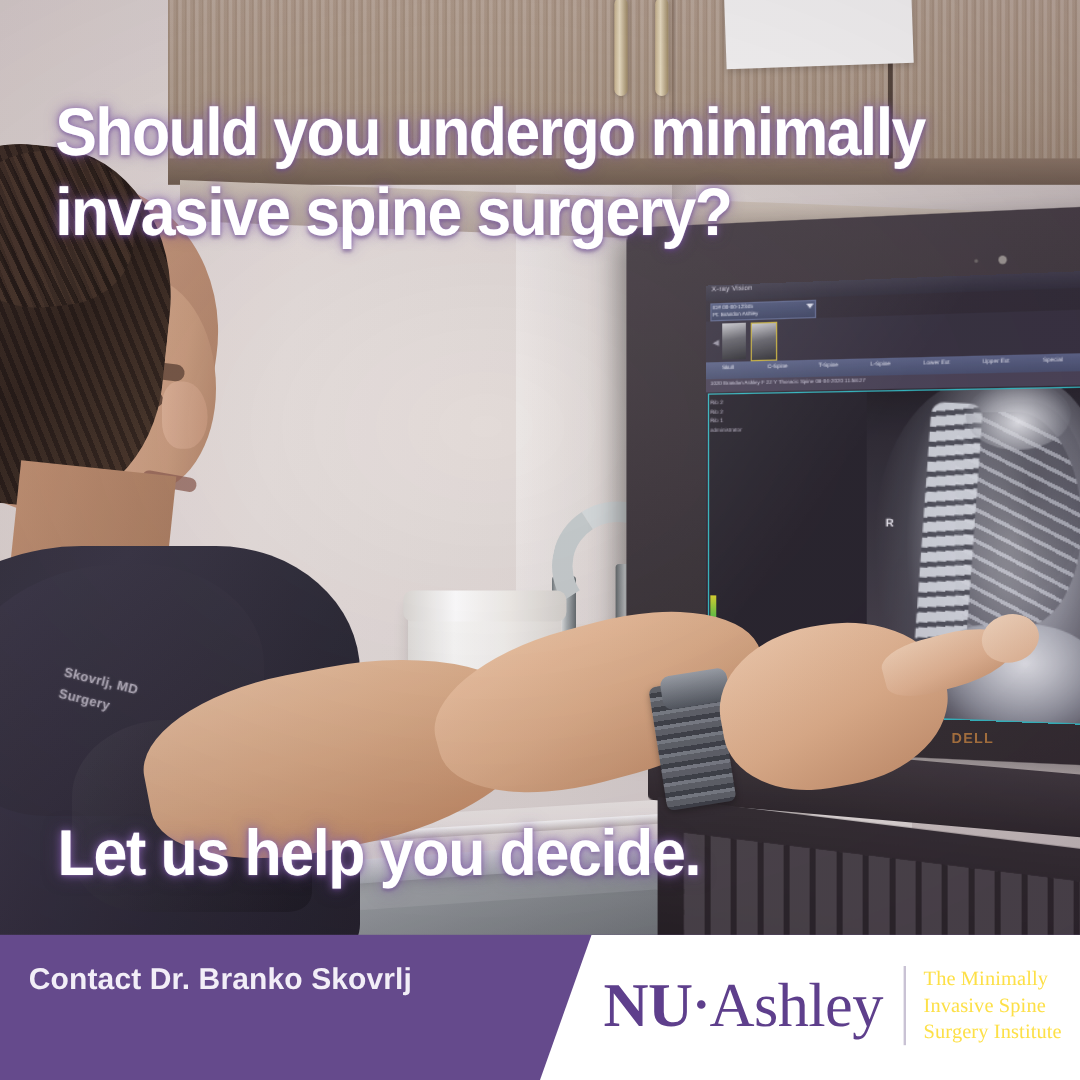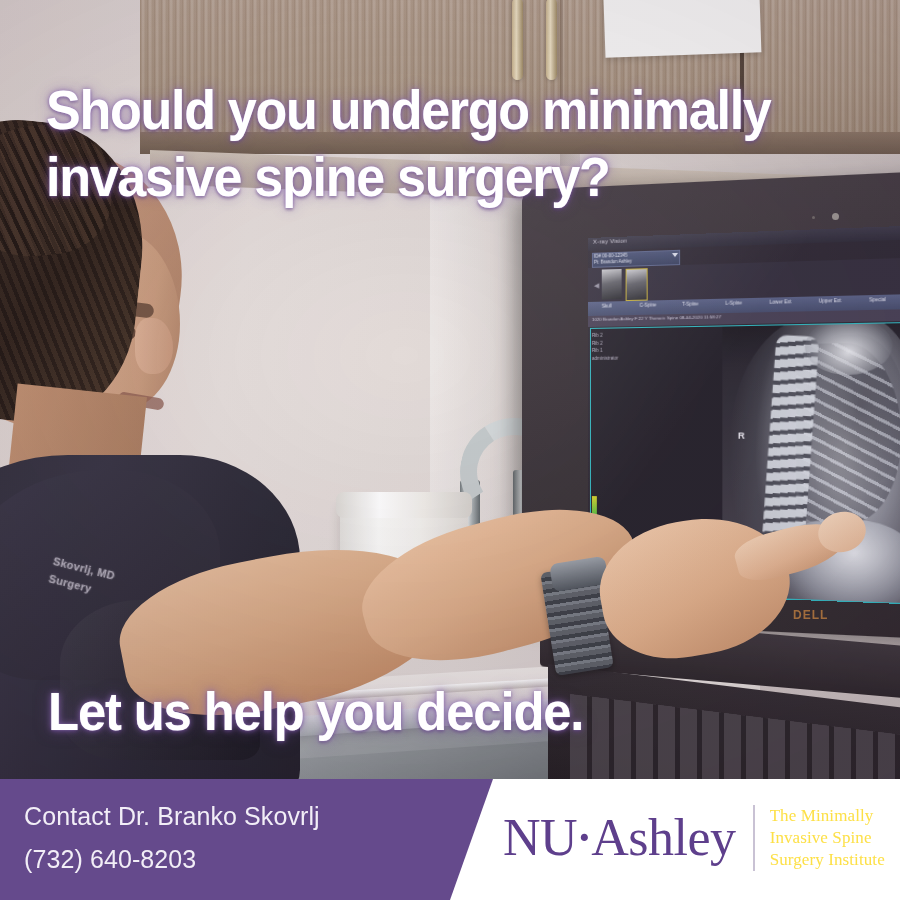--- a/index.html
+++ b/index.html
@@ -478,34 +478,34 @@
     background:#ffffff;
     clip-path:polygon(493px 0, 900px 0, 900px 121px, 450px 121px);
   }
   .contact{
     position:absolute;left:24px;top:16px;
     color:#f2eef7;
     font-family:"Liberation Sans",sans-serif;
     font-size:25px;line-height:43px;font-weight:400;
     letter-spacing:.1px;
   }
-  .contact div{white-space:nowrap;}
+  .contact div{white-space:nowrap;font-weight:bold;}
 
   .logo-wrap{
     position:absolute;left:503px;top:26px;
     display:flex;align-items:center;
   }
   .logo-mark{
     font-family:"Liberation Serif",serif;
     font-size:52px;line-height:56px;
     color:#5e3f8c;
     letter-spacing:-.5px;
     white-space:nowrap;
   }
-  .logo-mark .nu{font-weight:400;}
+  .logo-mark .nu{font-weight:700;}
   .logo-mark .dot{font-weight:700;font-size:44px;vertical-align:.06em;}
   .logo-mark .spine{font-weight:400;}
   .logo-div{
     width:2px;height:66px;background:#c9c2d4;margin:0 15px 0 17px;
   }
   .logo-sub{
     font-family:Liberation Serif, serif;
     font-size:17px;line-height:22px;
     color:#fde047;
     white-space:pre-line;
@@ -638,21 +638,20 @@
 
   <div class="headline">Should you undergo minimally
 invasive spine surgery?</div>
   <div class="tagline">Let us help you decide.</div>
 
   <div class="banner">
     <div class="banner-white"></div>
 
     <div class="contact">
       <div>Contact Dr. Branko Skovrlj</div>
-      <div>(732) 640-8203</div>
     </div>
 
     <div class="logo-wrap">
       <div class="logo-mark"><span class="nu">NU</span><span class="dot">·</span><span class="spine">Ashley</span></div>
       <div class="logo-div"></div>
       <div class="logo-sub">The Minimally
 Invasive Spine
 Surgery Institute</div>
     </div>
   </div>

